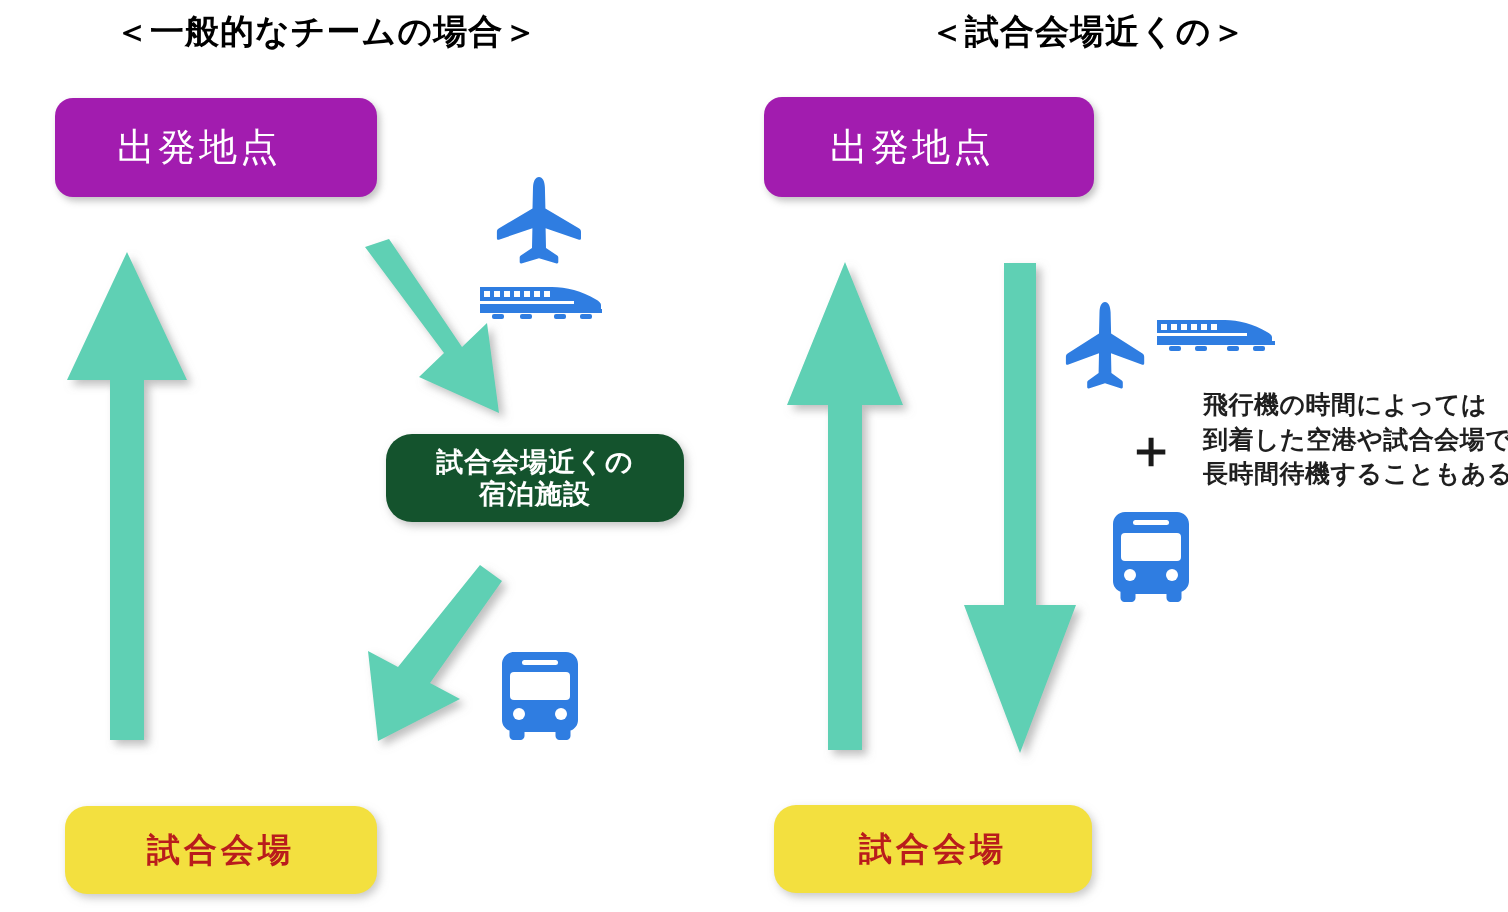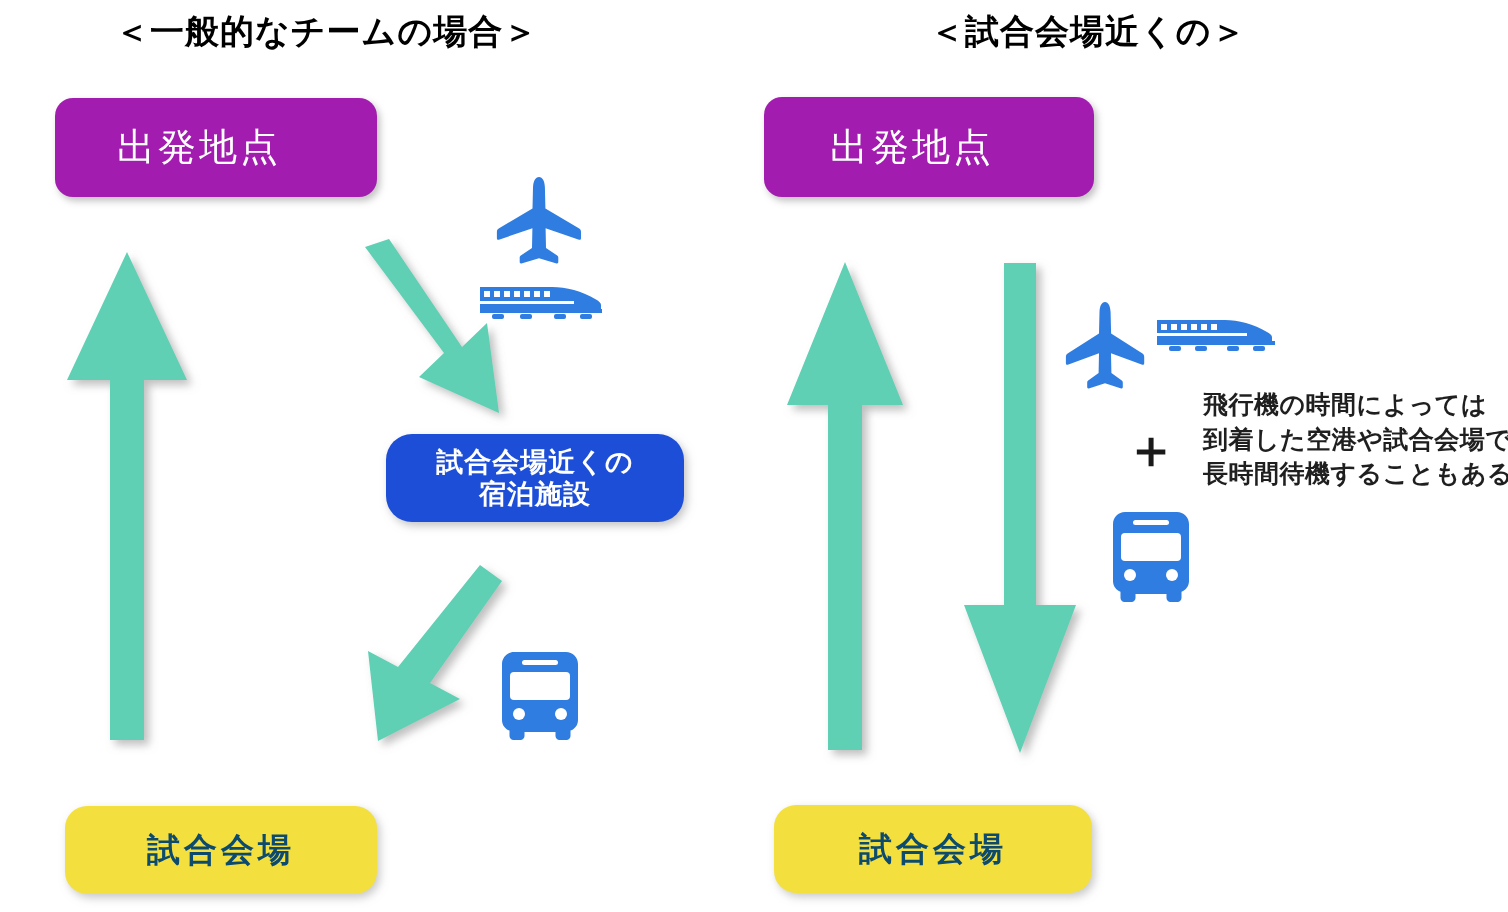--- a/index.html
+++ b/index.html
@@ -52,29 +52,29 @@
     background: #a21caf;
     color: #ffffff;
     font-size: 38px;
     font-weight: 400;
     letter-spacing: 3px;
     box-shadow: 3px 4px 7px rgba(120,120,120,0.45);
   }
   .pill.blue .pill-text { padding-right: 34px; }
   .pill.yellow {
     background: #f3e03f;
-    color: #0c4a6e;
+    color: #b91c1c;
     font-size: 33px;
     font-weight: 700;
     letter-spacing: 4px;
     border-radius: 22px;
     box-shadow: 3px 4px 8px rgba(150,150,150,0.5);
   }
   .pill.red {
-    background: #1d4ed8;
+    background: #14532d;
     color: #ffffff;
     font-size: 27px;
     font-weight: 700;
     letter-spacing: 1px;
     border-radius: 26px;
     box-shadow: 3px 4px 8px rgba(150,150,150,0.55);
   }
   .pill.red .pill-text { display: block; }
   .pill.red .line { display: block; }
 

